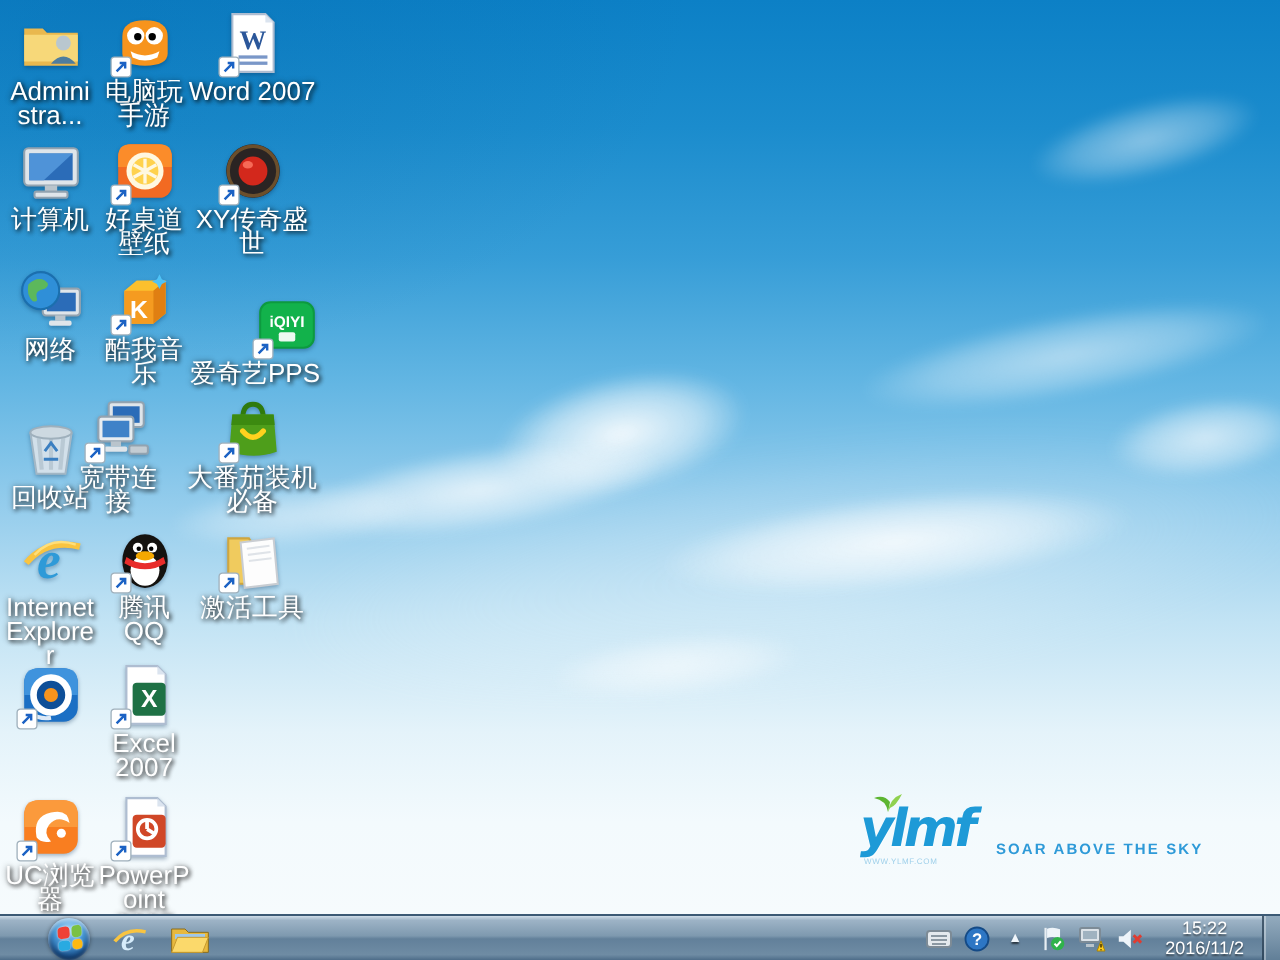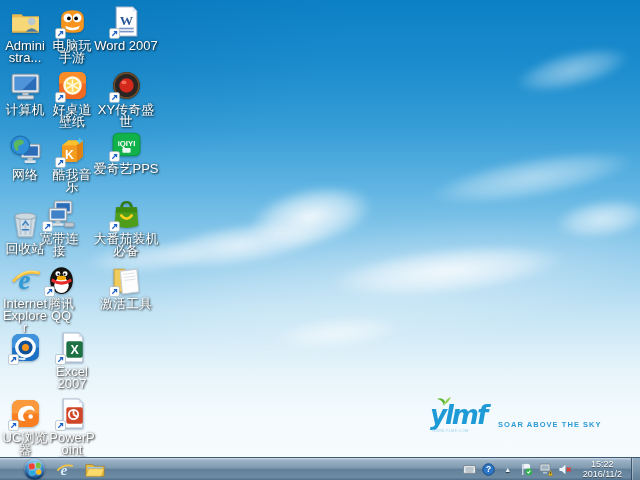--- a/index.html
+++ b/index.html
@@ -196,21 +196,21 @@
           </svg>
           <div class="shortcut">
             <svg viewBox="0 0 10 10">
               <rect x=".5" y=".5" width="9" height="9" rx="1.5" fill="#fff" stroke="#9fb0bc" stroke-width=".6"></rect>
               <path d="M3 7 L6.6 3.4 M4.4 3.2 H6.9 V5.7" stroke="#1b62c4" stroke-width="1.1" fill="none"></path>
             </svg>
           </div>
         </div>
         <div class="dicon-label">酷我音乐</div>
       </div>
-      <div class="dicon" style="left: 92px; top: 128px; width: 68px;">
+      <div class="dicon" style="left: 92px; top: 146px; width: 68px; align-items: flex-end;">
         <div class="dicon-art">
           <svg viewBox="0 0 32 32">
             <rect x="3" y="5" width="26" height="22" rx="5" fill="#12b24b"></rect>
             <rect x="3" y="5" width="26" height="22" rx="5" fill="none" stroke="#0d9a3f"></rect>
             <text x="16" y="17" font-size="7.5" font-weight="bold" fill="#fff" text-anchor="middle" font-family="Liberation Sans,sans-serif">iQIYI</text>
             <rect x="12" y="19.5" width="8" height="4.5" rx="1" fill="#fff" opacity=".92"></rect>
           </svg>
           <div class="shortcut">
             <svg viewBox="0 0 10 10">
               <rect x=".5" y=".5" width="9" height="9" rx="1.5" fill="#fff" stroke="#9fb0bc" stroke-width=".6"></rect>
@@ -271,21 +271,21 @@
       <div class="dicon" style="left: 2px; top: 263px; width: 46px;">
         <div class="dicon-art">
           <svg viewBox="0 0 32 32">
             <path d="M4 18 q10-12 26-8" fill="none" stroke="#f9c440" stroke-width="3"></path>
             <text x="15" y="25" font-size="26" font-style="italic" font-weight="bold" fill="#2e9ad8" text-anchor="middle" font-family="Liberation Serif,serif">e</text>
             <path d="M8 14 q8-9 20-5" fill="none" stroke="#ffdf7a" stroke-width="1.2"></path>
           </svg>
         </div>
         <div class="dicon-label">Internet Explorer</div>
       </div>
-      <div class="dicon" style="left: 38px; top: 263px; width: 46px;">
+      <div class="dicon" style="left: 49px; top: 263px; width: 46px;">
         <div class="dicon-art">
           <svg viewBox="0 0 32 32">
             <ellipse cx="16" cy="17" rx="11" ry="13" fill="#14120f"></ellipse>
             <ellipse cx="16" cy="21.5" rx="7" ry="7.5" fill="#fff"></ellipse>
             <circle cx="12.5" cy="10.5" r="2.4" fill="#fff"></circle>
             <circle cx="19.5" cy="10.5" r="2.4" fill="#fff"></circle>
             <circle cx="13" cy="11" r="1.1"></circle>
             <circle cx="19" cy="11" r="1.1"></circle>
             <ellipse cx="16" cy="14.5" rx="4.5" ry="2.2" fill="#f5a800"></ellipse>
             <path d="M7 15 q9 6 18 0 l1 3 q-10 6-20 0z" fill="#e82c2a"></path>

